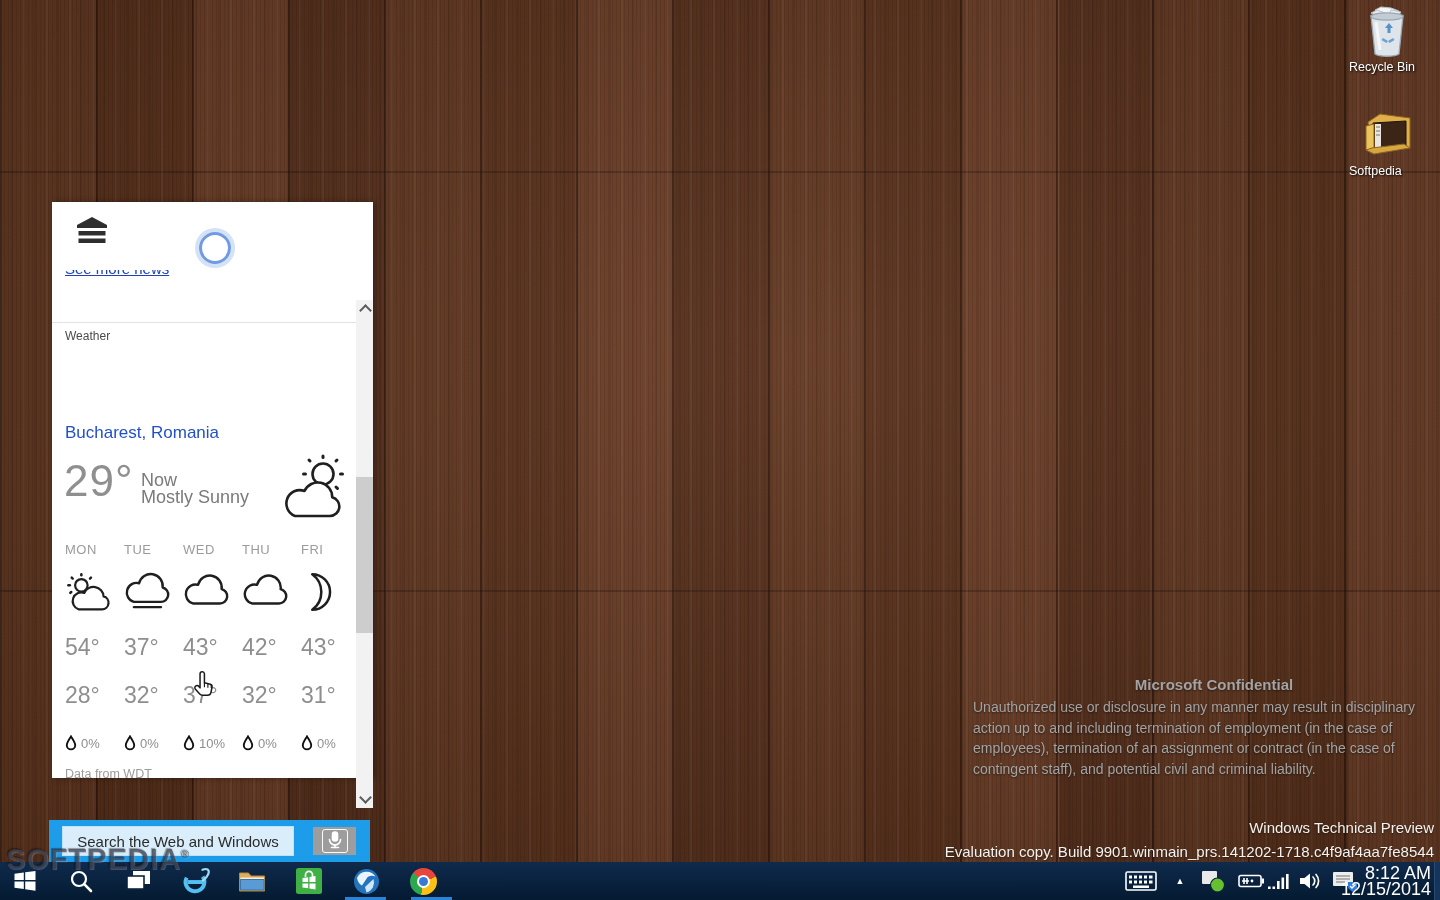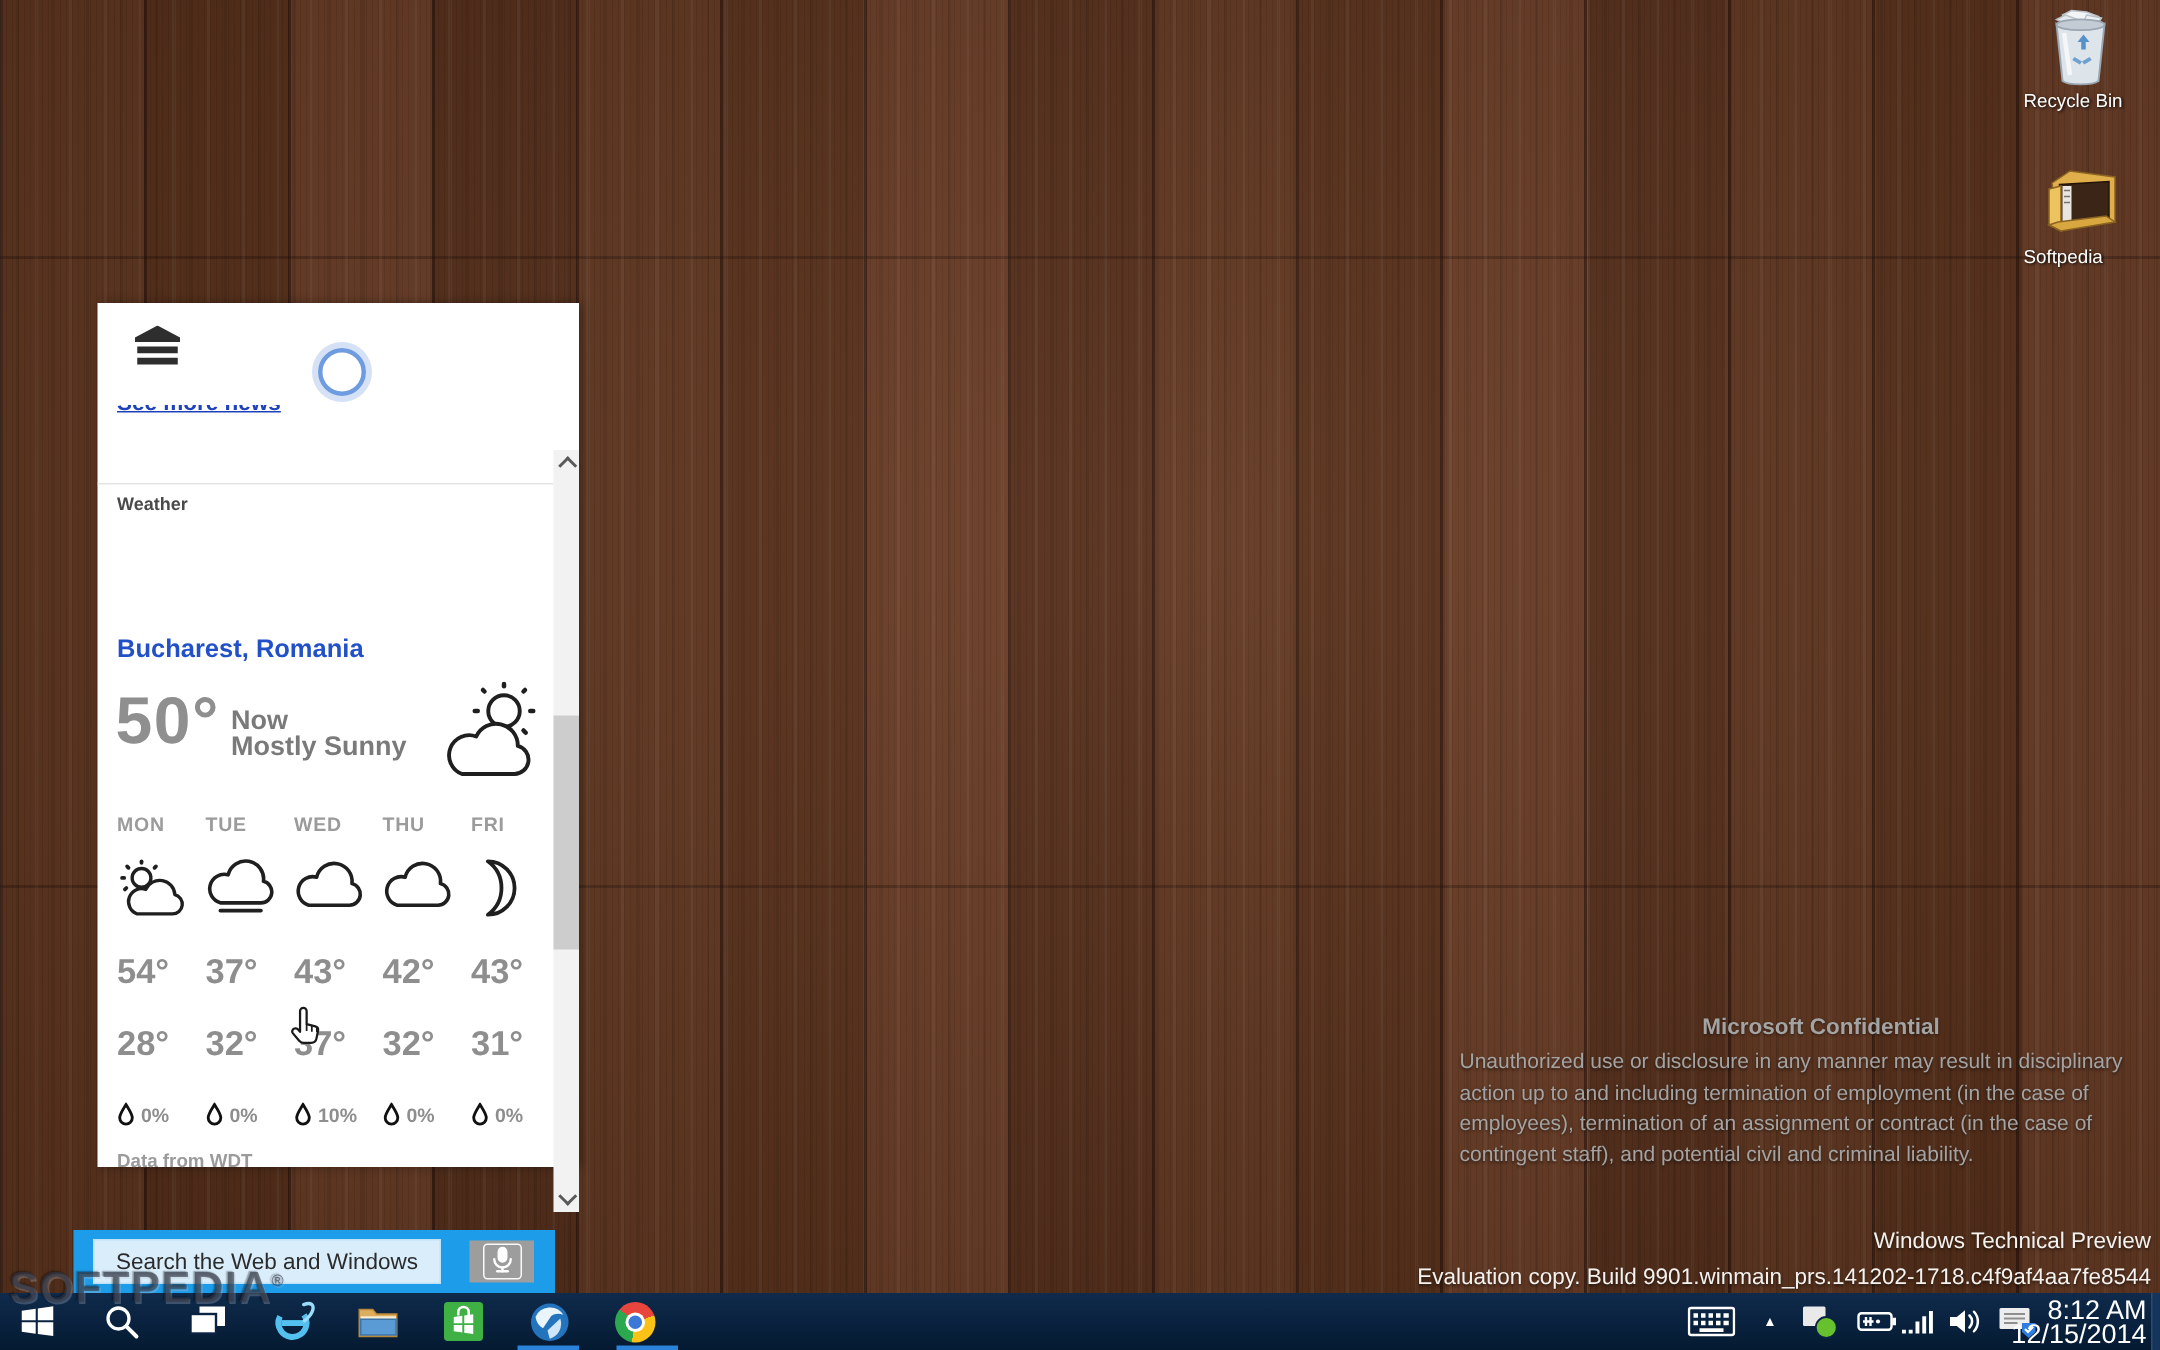--- a/index.html
+++ b/index.html
@@ -20,21 +20,21 @@
   .desktop-icon{position:absolute;width:76px;text-align:left;cursor:default;}
   #icon-recyclebin{left:1349px;top:6px;}
   #icon-softpedia{left:1349px;top:108px;}
   .icon-label{margin-top:2px;font-size:12.5px;color:#fff;text-shadow:1px 1px 2px rgba(0,0,0,0.9);}
   
   #confidential{position:absolute;left:956px;top:676px;width:482px;color:#a3a3a3;margin-left:17px;}
   .conf-title{font-weight:bold;font-size:15px;text-align:center;margin-bottom:4px;text-shadow:0 1px 2px rgba(0,0,0,0.5);}
   .conf-body{font-size:14px;line-height:20.5px;text-shadow:0 1px 2px rgba(0,0,0,0.5);}
   #buildinfo{position:absolute;right:6px;top:816px;text-align:right;color:#f4f2ef;font-size:15px;line-height:24px;text-shadow:0 1px 2px rgba(0,0,0,0.5);}
   
-  #cortana-panel{position:absolute;left:65px;top:202px;width:321px;height:576px;background:#fff;box-shadow:2px 0 6px rgba(0,0,0,0.35);font-weight:bold;}
+  #cortana-panel{position:absolute;left:52px;top:202px;width:321px;height:576px;background:#fff;box-shadow:2px 0 6px rgba(0,0,0,0.35);}
   #hamburger{position:absolute;left:25px;top:15px;width:30px;height:27px;cursor:pointer;}
   #cortana-ring{position:absolute;left:147px;top:30px;width:26px;height:26px;border:3px solid #6f9ce0;border-radius:50%;box-shadow:0 0 0 4px rgba(150,180,230,0.40);}
   #see-more-wrap{position:absolute;left:13px;top:68px;width:200px;height:22px;overflow:hidden;}
   #see-more-link{display:block;margin-top:-10px;font-size:15px;color:#1f41bb;text-decoration:underline;cursor:pointer;}
   .panel-divider{position:absolute;left:0;top:120px;width:304px;height:1px;background:#e4e4e4;}
   #weather-label{position:absolute;left:13px;top:127px;font-size:12px;color:#4a4a4a;}
   #weather-headline{position:absolute;left:13px;top:158px;width:292px;font-size:19px;line-height:24px;color:#5238c8;}
   #weather-location{position:absolute;left:13px;top:221px;font-size:17px;color:#2150c8;}
   #now-temp{position:absolute;left:12px;top:254px;font-size:44px;color:#8f8f8f;letter-spacing:1px;}
   #now-cond{position:absolute;left:89px;top:270px;font-size:18px;line-height:17px;color:#7a7a7a;}
@@ -130,21 +130,21 @@
     <div id="cortana-ring"></div>
 
     <div id="see-more-wrap">
       <a id="see-more-link">See more news</a>
     </div>
     <div class="panel-divider"></div>
 
     <div id="weather-label">Weather</div>
     <div id="weather-location">Bucharest, Romania</div>
 
-    <div id="now-temp">50°</div>
+    <div id="now-temp">29°</div>
     <div id="now-cond">
       <div>Now</div>
       <div>Mostly Sunny</div>
     </div>
     <div id="now-icon">
       <svg width="82" height="74" viewBox="0 0 82 74">
         <g stroke="#1f1f1f" stroke-width="2.6" fill="none" stroke-linejoin="round" stroke-linecap="round">
           <circle cx="47" cy="24" r="10.5"></circle>
           <g stroke-width="3">
             <line x1="47" y1="6" x2="47" y2="7.5"></line>

